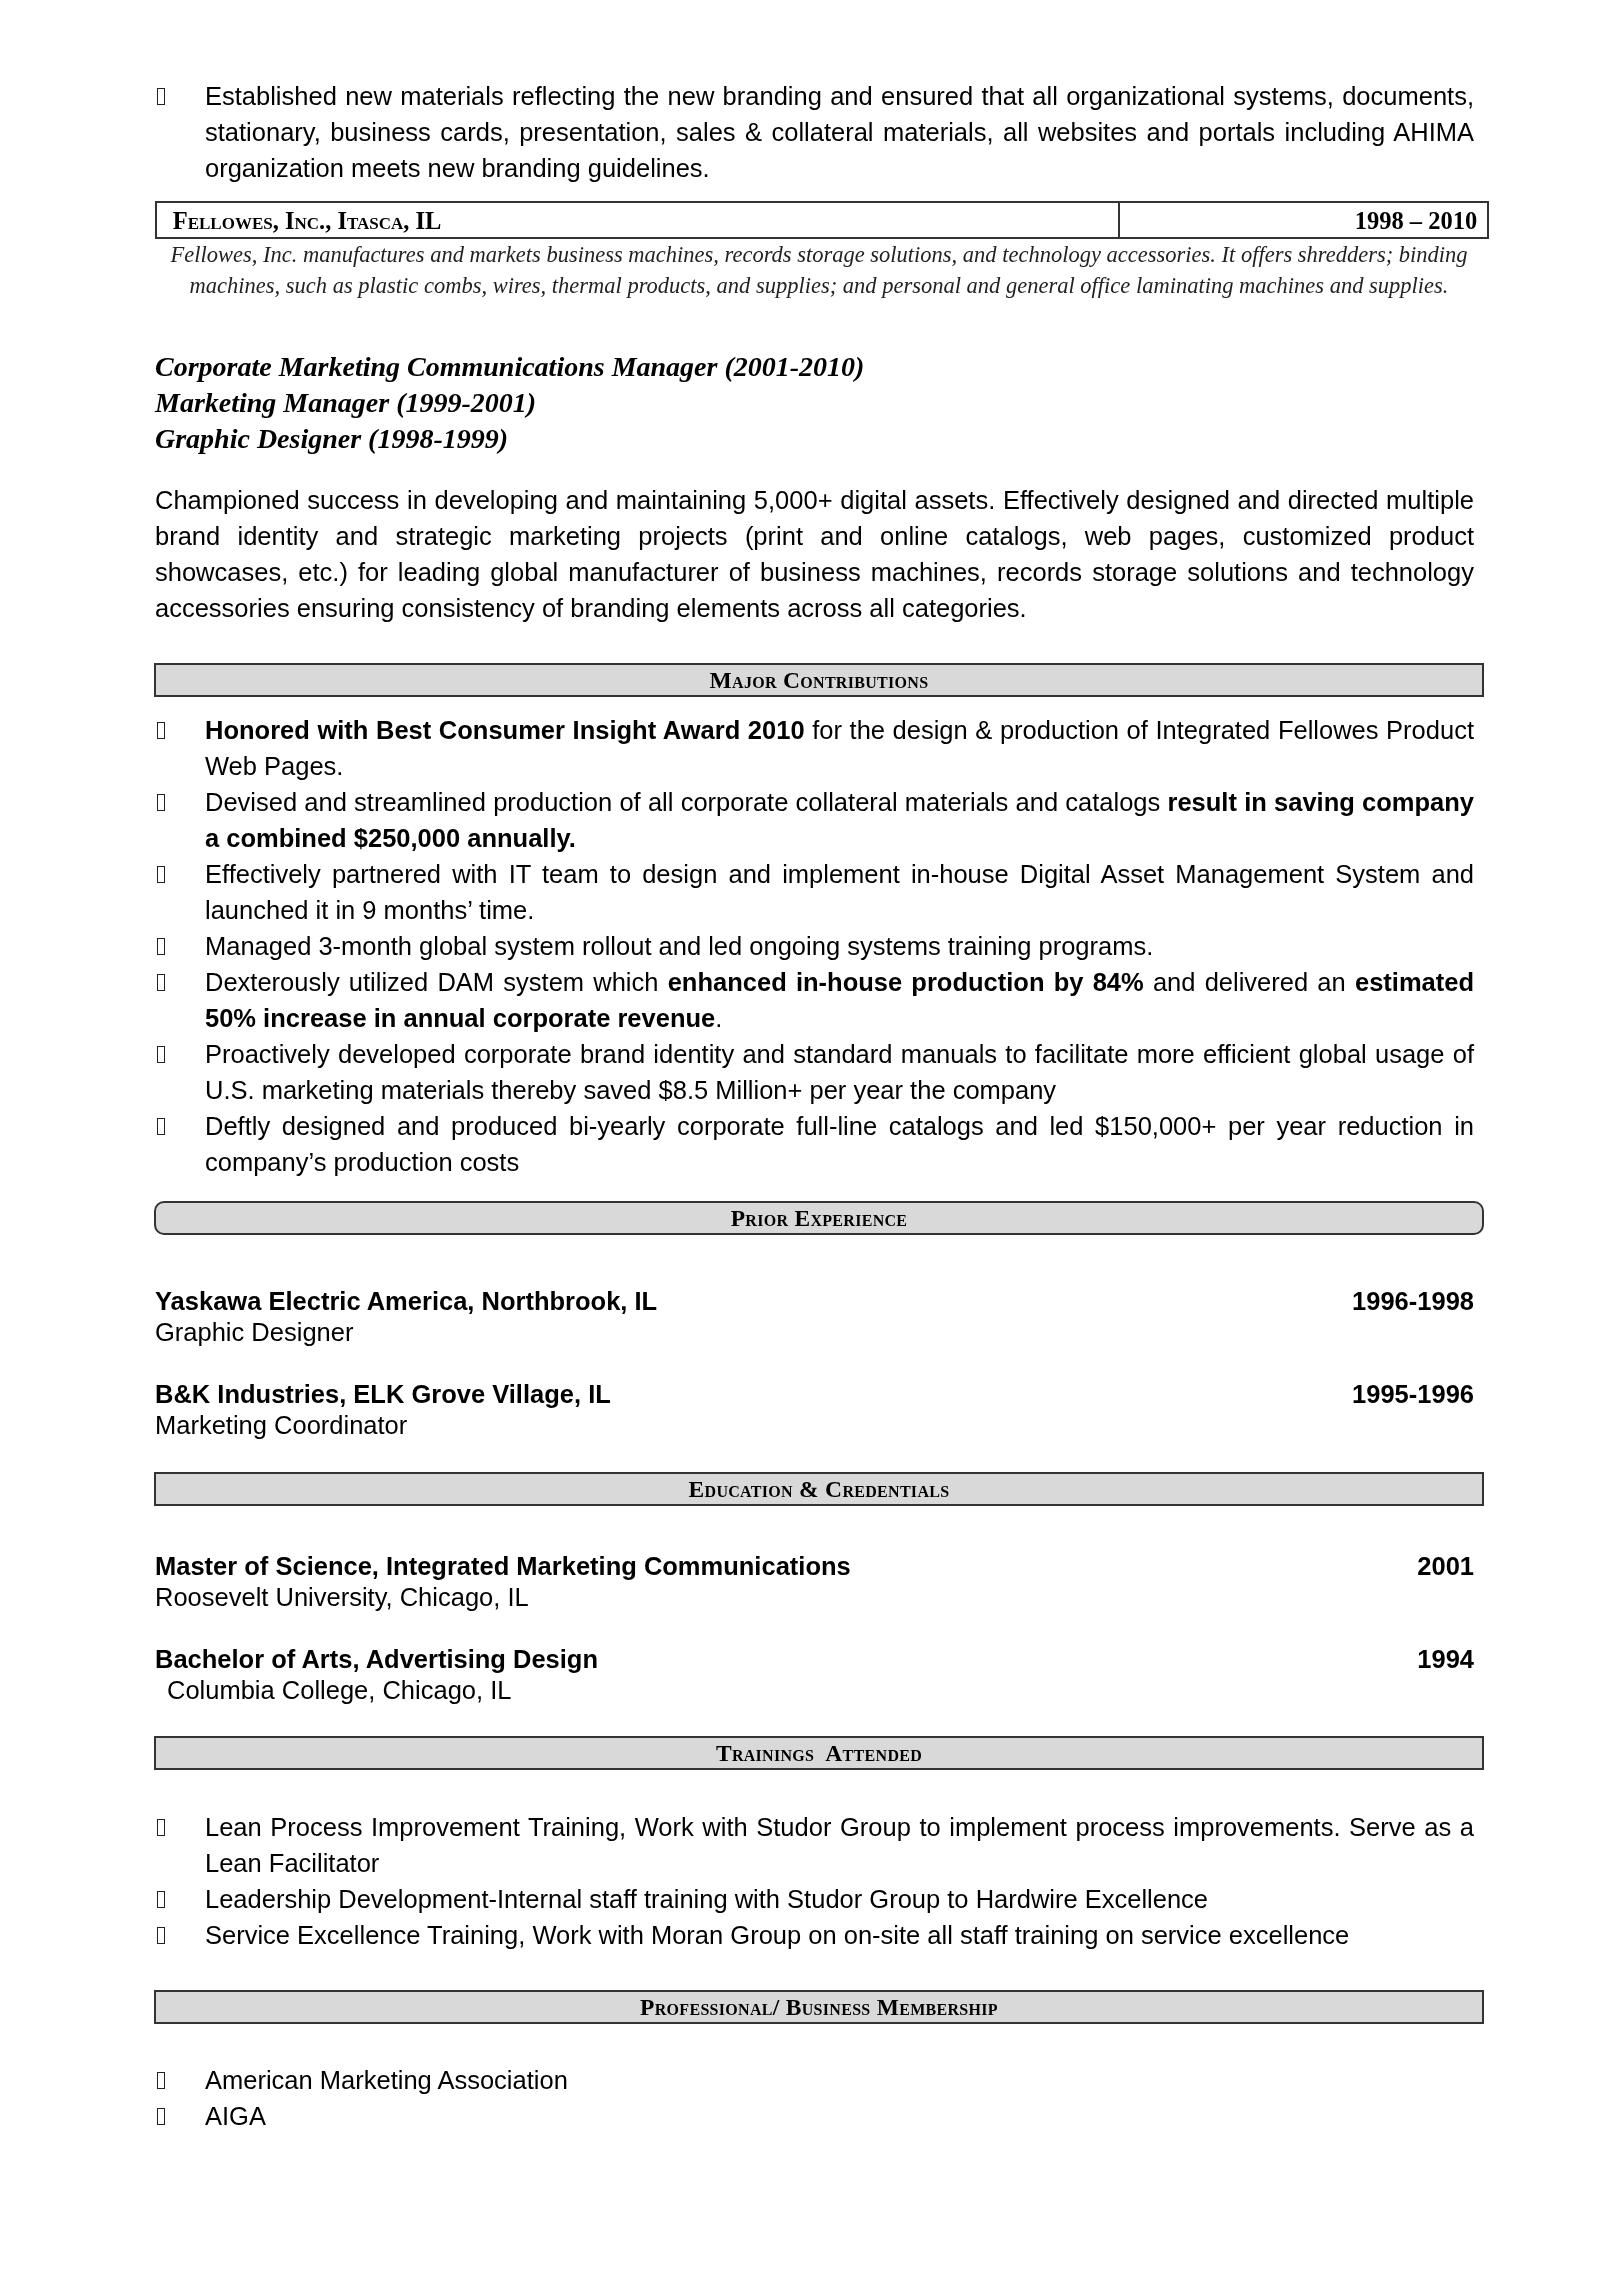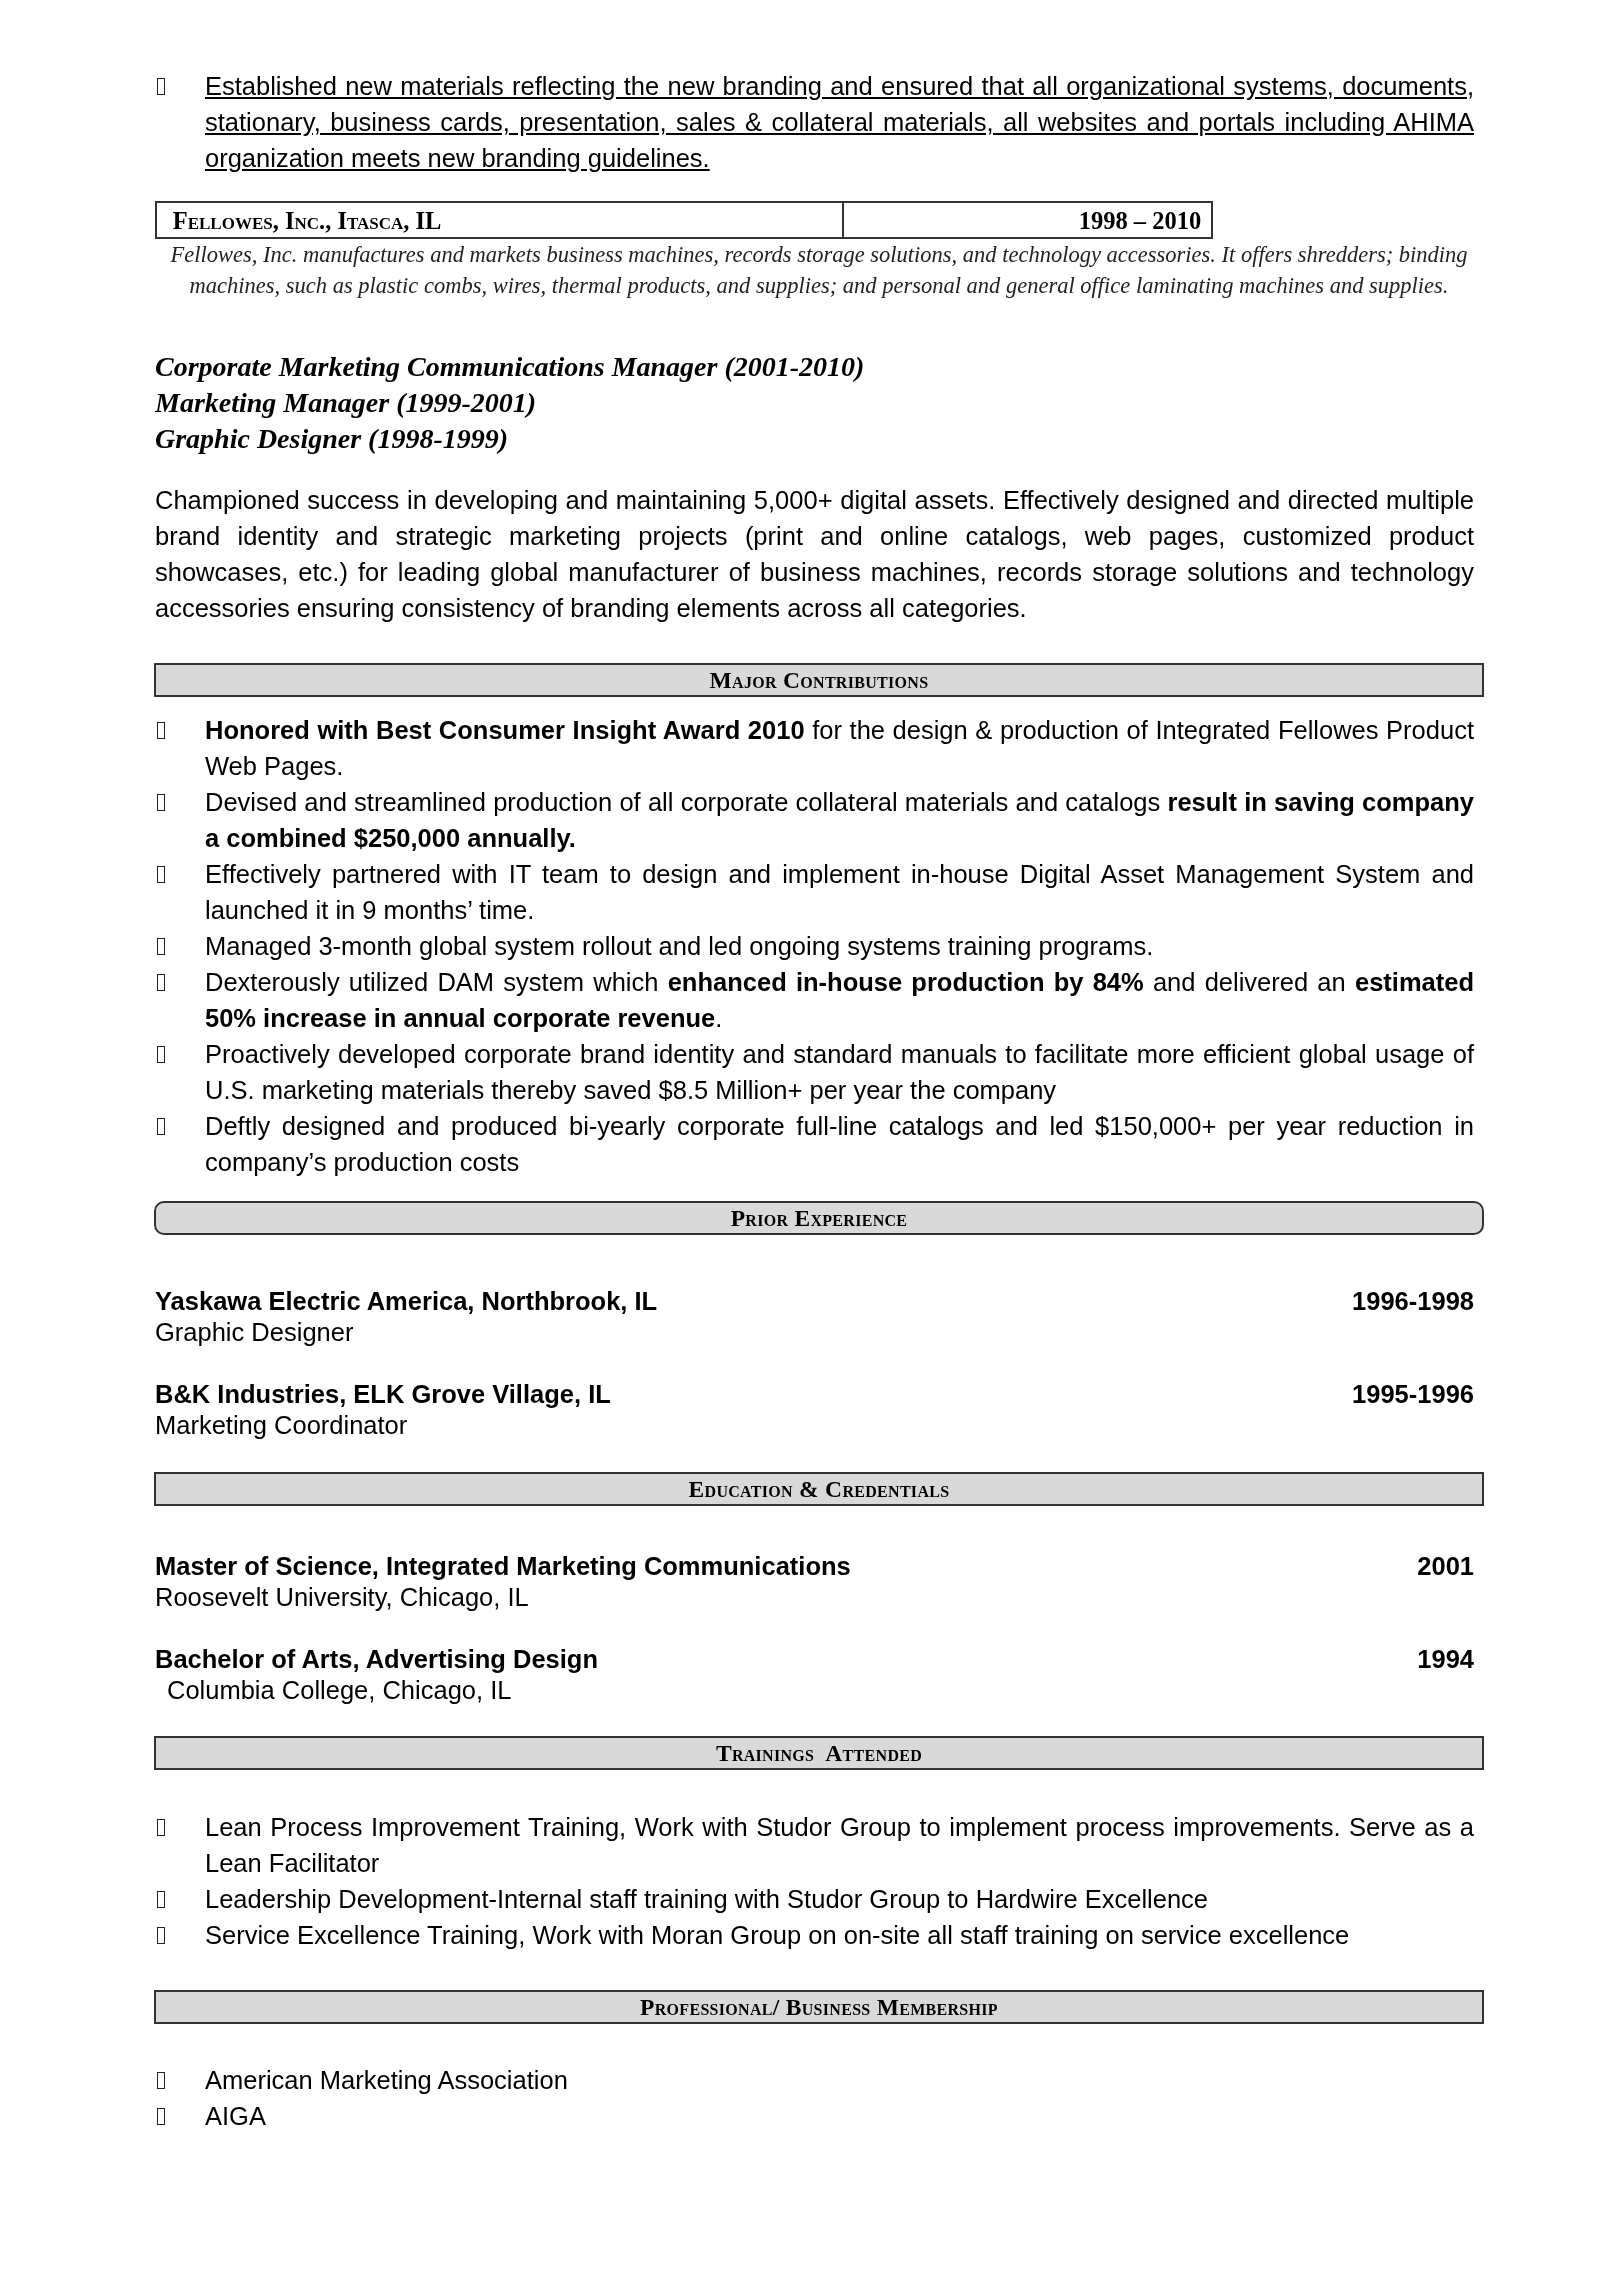--- a/index.html
+++ b/index.html
@@ -14,21 +14,21 @@
   .bullets { left: 155px; width: 1319px; }
   .bullet { position: relative; padding-left: 50px; text-align: justify; text-align-last: left; }
   .bullet .glyph {
     position: absolute; left: 2px; top: 9.8px; width: 7.8px; height: 17.6px;
     border: 1.5px solid #222; box-sizing: border-box;
   }
   .bullet b { font-weight: bold; }
 
   
   .emp-box {
-    left: 155px; top: 201px; width: 1058px; height: 38px;
+    left: 155px; top: 201px; width: 1334px; height: 38px;
     border: 2px solid #333; box-sizing: border-box; display: flex;
     font-family: "Liberation Serif", serif; font-weight: bold; font-size: 24.5px;
   }
   .emp-box .cell-left { flex: 1; padding: 2.9px 15.7px; font-variant: small-caps; border-right: 2px solid #333; line-height: 29px; }
   .emp-box .cell-right { width: 347px; text-align: right; padding: 2.9px 9.8px; line-height: 29px; }
 
   .emp-desc {
     left: 167px; top: 239px; width: 1304px; text-align: center;
     font-family: "Liberation Serif", serif; font-style: italic; font-size: 22.5px; line-height: 31px; color: #222;
   }
@@ -45,21 +45,21 @@
     font-size: 23.5px; line-height: 30px; letter-spacing: 0.3px;
   }
 
   .entry { left: 155px; width: 1319px; }
   .entry .row { display: flex; justify-content: space-between; font-weight: bold; }
   .entry .sub { font-weight: normal; }
 </style>
 </head>
 <body>
 
-<div class="abs bullets sans" style="top:68px;text-decoration:underline;">
+<div class="abs bullets sans" style="top:78px;">
   <div class="bullet">
     <span class="glyph"></span>
     <span>Established new materials reflecting the new branding and ensured that all organizational systems, documents, stationary, business cards, presentation, sales &amp; collateral materials, all websites and portals including AHIMA organization meets new branding guidelines.</span>
   </div>
 </div>
 
 <div class="abs emp-box">
   <div class="cell-left">Fellowes, Inc., Itasca, IL</div>
   <div class="cell-right">1998 – 2010</div>
 </div>

